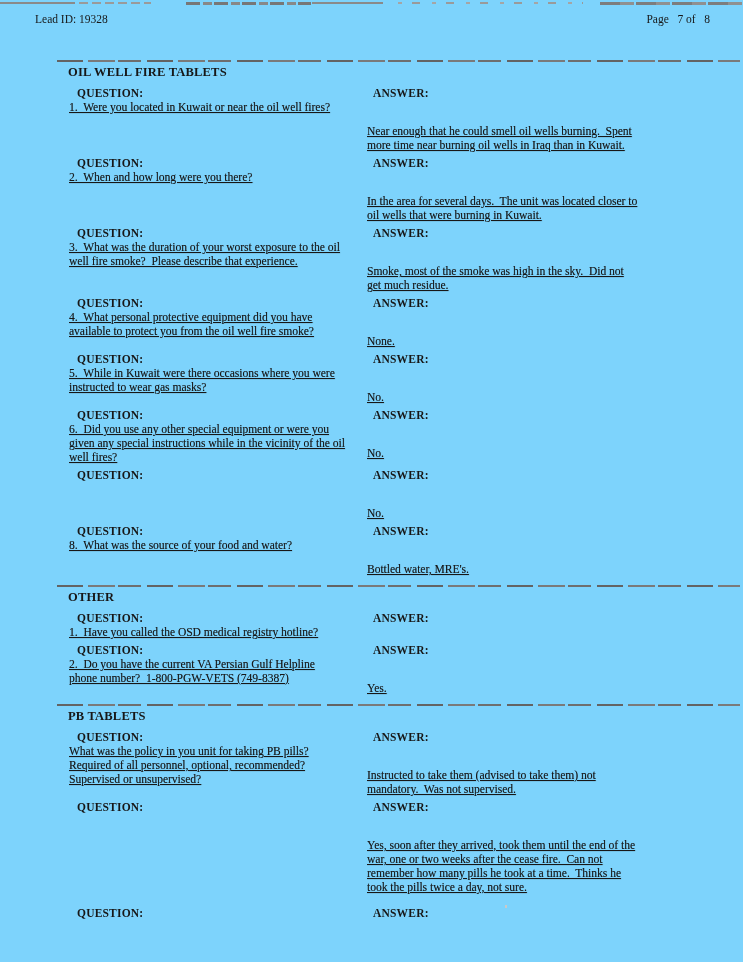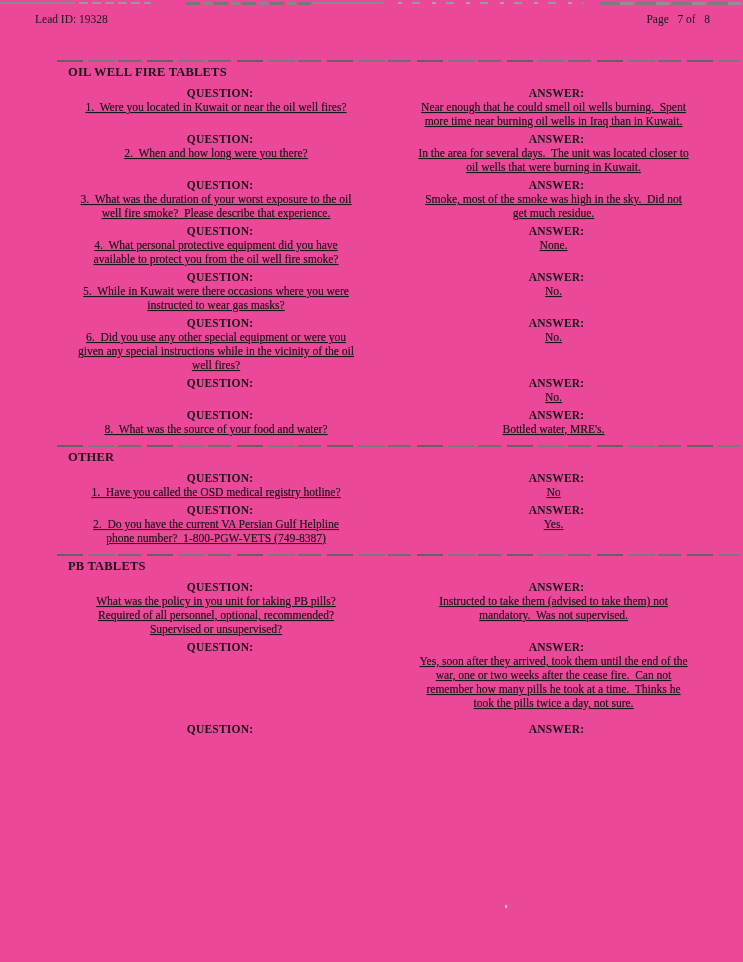--- a/index.html
+++ b/index.html
@@ -11,21 +11,21 @@
     width: 743px;
     height: 962px;
     position: relative;
     overflow: hidden;
     font-family: "Liberation Serif", serif;
     color: #171717;
   }
   .page {
     position: absolute;
     inset: 0;
-    background: #ec4899;
+    background: #7dd3fc;
   }
 
   
   .scan-top { position: absolute; top: 2px; left: 0; width: 743px; height: 4px; }
   .scan-top span { position: absolute; top: 0; display: block; }
   .scan-top .s1 { left: 0;   width: 75px;  height: 2px; background: #8a8a8a; }
   .scan-top .s2 { left: 79px; width: 72px; height: 2px;
     background: repeating-linear-gradient(90deg,#9a9a9a 0 9px,transparent 9px 13px); }
   .scan-top .s3 { left: 186px; width: 125px; height: 3px;
     background: repeating-linear-gradient(90deg,#777 0 14px,transparent 14px 17px,#888 17px 26px,transparent 26px 28px); }
@@ -64,39 +64,38 @@
     font-weight: bold;
     font-size: 12.5px;
     letter-spacing: 0.2px;
     margin: 2px 0 7px 11px;
     line-height: 14px;
   }
   .qa-row {
     display: grid;
     grid-template-columns: 306px 1fr;
     margin-top: 4px;
-    text-align: center;
   }
   .qa-label {
     font-weight: bold;
     font-size: 11.5px;
     line-height: 14px;
     padding-left: 20px;
     letter-spacing: 0.2px;
   }
   .a-cell .qa-label { padding-left: 10px; }
   .qa-text {
     font-size: 11.5px;
     line-height: 14px;
     white-space: pre;
     padding-left: 12px;
     text-shadow: 0.2px 0.2px 0.3px rgba(23,23,23,0.45);
     text-decoration: underline;
   }
-  .a-cell .qa-text { padding-left: 4px; }
+  .a-cell .qa-text { padding-left: 4px; margin-top: 24px; }
   .section { margin-bottom: 9px; }
   
   .section-2 .qa-row:last-child { margin-top: 12px; }
 
   .speck {
     position: absolute;
     left: 505px; top: 905px;
     width: 2px; height: 3px;
     background: #c9c9c9;
   }
@@ -215,21 +214,20 @@
       <div class="section section-1">
         <div class="divider"></div>
         <div class="section-title">OTHER</div>
         <div class="qa-row">
           <div class="q-cell">
             <div class="qa-label">QUESTION:</div>
             <div class="qa-text">1.  Have you called the OSD medical registry hotline?</div>
           </div>
           <div class="a-cell">
             <div class="qa-label">ANSWER:</div>
-            <div class="qa-text">No</div>
           </div>
         </div>
         <div class="qa-row">
           <div class="q-cell">
             <div class="qa-label">QUESTION:</div>
             <div class="qa-text">2.  Do you have the current VA Persian Gulf Helpline
 phone number?  1-800-PGW-VETS (749-8387)</div>
           </div>
           <div class="a-cell">
             <div class="qa-label">ANSWER:</div>

